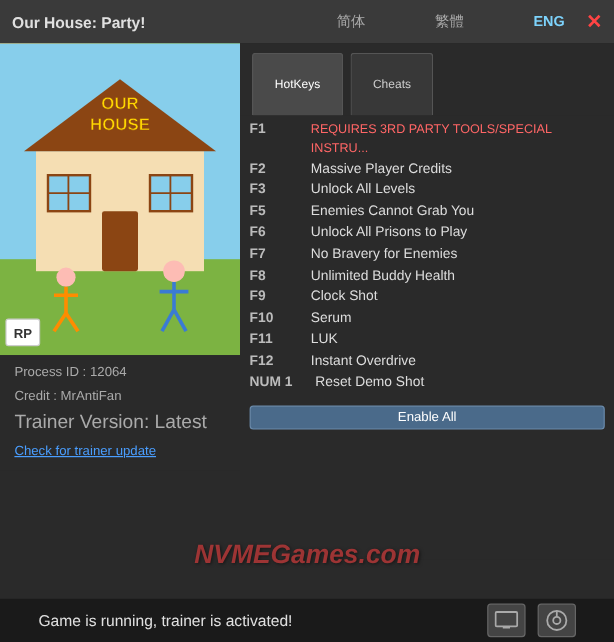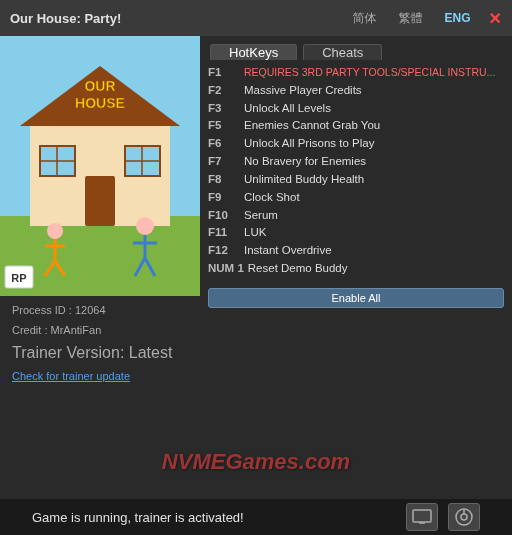--- a/index.html
+++ b/index.html
@@ -31,20 +31,21 @@
       align-items: center;
       gap: 14px;
     }
     .lang-btn {
       color: #aaa;
       font-size: 12px;
       cursor: pointer;
       background: none;
       border: none;
       padding: 2px 4px;
+      margin-left: 36px;
     }
     .lang-btn.active {
       color: #7dd3fc;
       font-weight: bold;
     }
     .close-btn {
       color: #ff4444;
       font-size: 16px;
       font-weight: bold;
       cursor: pointer;
@@ -85,22 +86,22 @@
 
     
     .tabs {
       display: flex;
       background: #2a2a2a;
       padding: 8px 10px 0;
       gap: 6px;
     }
     .tab {
       color: #ccc;
-      font-size: 13px;
-      padding: 0 18px;
+      font-size: 10px;
+      padding: 20px 18px;
       cursor: pointer;
       border: 1px solid #555;
       border-bottom: none;
       background: #383838;
       border-radius: 3px 3px 0 0;
     }
     .tab.active {
       background: #4a4a4a;
       color: #fff;
     }
@@ -117,20 +118,21 @@
       display: flex;
       gap: 4px;
     }
     .hotkey-key {
       min-width: 32px;
       color: #bbb;
       font-weight: bold;
     }
     .hotkey-desc {
       color: #ddd;
+      margin-left: 15px;
     }
     .hotkey-desc.special {
       color: #ff6666;
       font-size: 10.5px;
     }
 
     
     .left-panel {
       position: absolute;
       left: 0;
@@ -332,21 +334,21 @@
         <div class="hotkey-item">
           <span class="hotkey-key">F11</span>
           <span class="hotkey-desc">LUK</span>
         </div>
         <div class="hotkey-item">
           <span class="hotkey-key">F12</span>
           <span class="hotkey-desc">Instant Overdrive</span>
         </div>
         <div class="hotkey-item">
           <span class="hotkey-key">NUM 1</span>
-          <span class="hotkey-desc">Reset Demo Buddy</span>
+          <span class="hotkey-desc">Reset Demo Shot</span>
         </div>
       </div>
 
     <div class="action-buttons" id="action-buttons-container">
     <button class="action-btn">Enable All</button>
       </div>
   </div>
 </div>
 
 <div class="left-panel">

